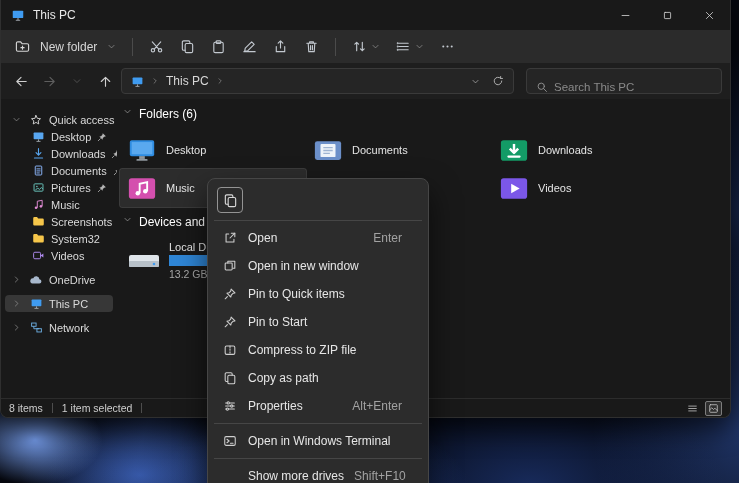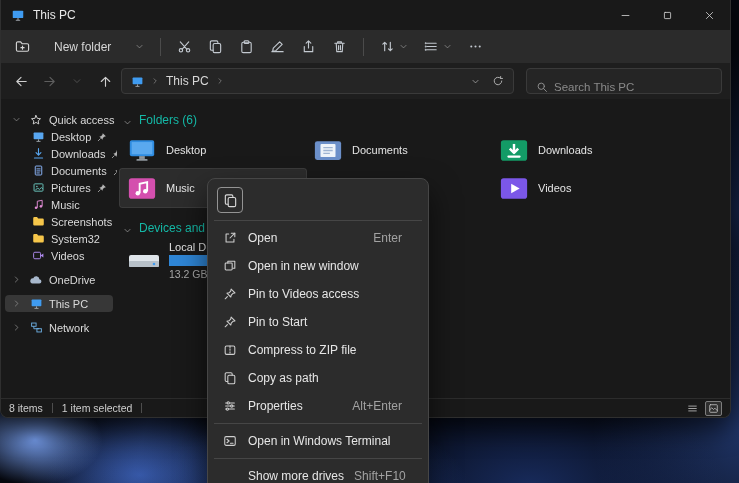--- a/index.html
+++ b/index.html
@@ -29,21 +29,21 @@
   }
   svg { display:block; }
   svg.s * { fill:none; stroke:currentColor; stroke-width:1.2; stroke-linecap:round; stroke-linejoin:round; }
 
   .titlebar { flex:0 0 30px; display:flex; align-items:center; gap:8px; padding-left:10px; background:#191919; }
   .title { font-size:12px; color:#e8e8e8; }
   .cbtns { margin-left:auto; display:flex; align-self:stretch; }
   .cbtn { width:42px; display:flex; align-items:center; justify-content:center; color:#d2d2d2; }
 
   .toolbar { flex:0 0 33px; background:#2b2b2b; display:flex; align-items:center; padding:0 14px; gap:16px; color:#c3c9d0; }
-  .nf { display:flex; align-items:center; gap:24px; font-size:12px; color:#d6d6d6; }
+  .nf { display:flex; align-items:center; gap:10px; font-size:12px; color:#d6d6d6; }
   .vsep { width:1px; height:18px; background:#4b4b4b; }
   .tb-btn { display:flex; align-items:center; gap:4px; }
   .chev-dim { color:#9c9c9c; }
 
   .addrrow { flex:0 0 36px; background:#1e1e1e; display:flex; align-items:center; padding:0 8px; gap:4px; }
   .navbtn { width:24px; height:26px; display:flex; align-items:center; justify-content:center; color:#d0d0d0; }
   .navbtn.dim { color:#5e5e5e; }
   .addrbox { flex:1; max-width:412px; height:26px; background:#252525; border:1px solid #3a3a3a; border-radius:4px;
              display:flex; align-items:center; gap:7px; padding:0 9px; font-size:12px; color:#d8d8d8; }
   .addr-right { margin-left:auto; display:flex; align-items:center; gap:12px; color:#bcbcbc; }
@@ -59,21 +59,21 @@
   .side-item { height:17px; display:flex; align-items:center; gap:6px; padding-left:26px; margin:0 4px; border-radius:4px; white-space:nowrap; }
   .side-item.top { padding-left:7px; }
   .side-item.sel { background:#373737; }
   .side-item .tchev { width:11px; color:#9a9a9a; flex:0 0 11px; }
   .side-item .pin { margin-left:auto; margin-right:7px; color:#b3b3b3; }
   .gap { margin-top:7px; }
   .sicon { width:14px; flex:0 0 14px; display:flex; justify-content:center; }
 
   
   .content { flex:1; padding:8px 0 0 3px; overflow:hidden; position:relative; }
-  .sec-hdr { display:flex; align-items:flex-end; gap:7px; height:20px; padding-left:3px; font-size:12px; color:#14b8a6; white-space:nowrap; }
+  .sec-hdr { display:flex; align-items:flex-start; gap:7px; height:20px; padding-left:3px; font-size:12px; color:#ffffff; white-space:nowrap; }
   .sec-hdr .hchev { color:#a8a8a8; }
   .tiles { display:grid; grid-template-columns:repeat(3,186px); grid-auto-rows:38px; margin-top:4px; }
   .tile { display:flex; align-items:center; gap:9px; padding:0 7px; font-size:11px; color:#e4e4e4; border-radius:2px; }
   .tile.sel { background:rgba(255,255,255,.085); outline:1px solid rgba(255,255,255,.15); }
   .devices { margin-top:8px; }
   .drive { width:186px; display:flex; align-items:center; gap:8px; padding:4px 7px; font-size:11px; color:#e4e4e4; margin-top:2px; }
   .drive-info { display:flex; flex-direction:column; gap:2px; }
   .drive-name { white-space:nowrap; }
   .drive-bar { width:92px; height:11px; background:#474747; }
   .drive-fill { height:100%; background:var(--accent,#2f86d6); }
@@ -616,21 +616,21 @@
     <span class="cm-label">Open in new window</span>
     <span class="cm-short"></span>
   </div>
   <div class="cm-item">
     <span class="cm-ic">
         <svg class="s" width="14" height="14" viewBox="0 0 16 16">
           <path d="M9.3 2.3l4.4 4.4-2.3.5-2 2-.5 2.3-4.4-4.4 2.3-.5 2-2z"></path>
           <path d="M5 11l-2.5 2.5"></path>
         </svg>
       </span>
-    <span class="cm-label">Pin to Videos access</span>
+    <span class="cm-label">Pin to Quick items</span>
     <span class="cm-short"></span>
   </div>
   <div class="cm-item">
     <span class="cm-ic">
         <svg class="s" width="14" height="14" viewBox="0 0 16 16">
           <path d="M9.3 2.3l4.4 4.4-2.3.5-2 2-.5 2.3-4.4-4.4 2.3-.5 2-2z"></path>
           <path d="M5 11l-2.5 2.5"></path>
         </svg>
       </span>
     <span class="cm-label">Pin to Start</span>

